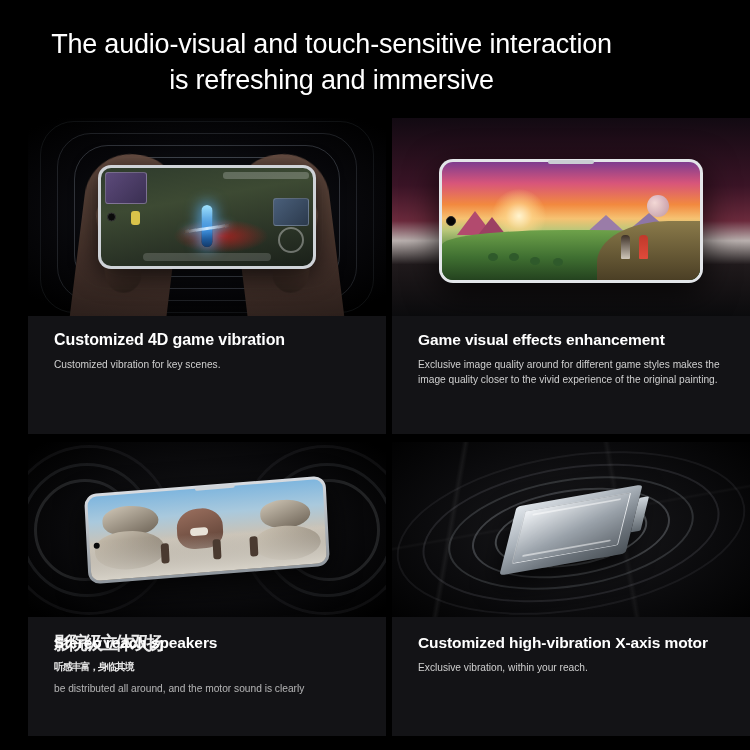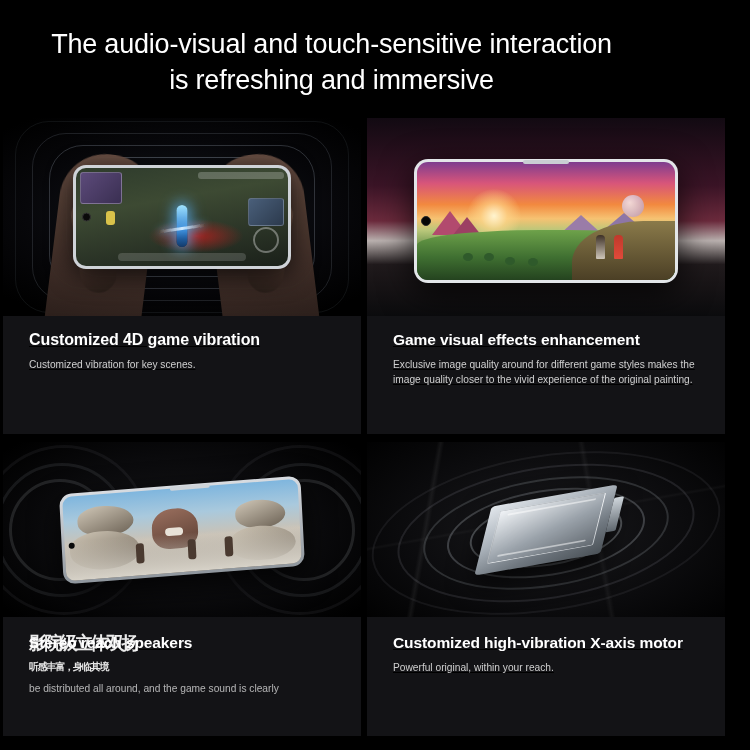--- a/index.html
+++ b/index.html
@@ -13,23 +13,23 @@
   
   .headline{
     position:absolute;left:0;top:26px;width:663px;
     text-align:center;color:#fff;
     font-size:27px;line-height:36px;font-weight:400;letter-spacing:-0.2px;
   }
   .headline .l2{display:block;}
 
   
   .grid{
-    position:absolute;left:3px;top:118px;width:722px;height:618px;
+    position:absolute;left:28px;top:118px;width:722px;height:618px;
     display:grid;grid-template-columns:358px 358px;grid-template-rows:316px 294px;
-    column-gap:6px;row-gap:8px;text-decoration:underline;
+    column-gap:6px;row-gap:8px;
   }
   .panel{
     position:relative;background:#131316;overflow:hidden;
   }
   .panel .media{position:relative;width:100%;overflow:hidden;background:#000;}
   .p-tl .media{height:198px;}
   .p-tr .media{height:198px;}
   .p-bl .media{height:175px;}
   .p-br .media{height:175px;}
 
@@ -315,21 +315,21 @@
           </div>
           <div class="bl-cam"></div>
           <div class="bl-notch"></div>
         </div>
       </div>
       <div class="caption">
         <div class="cap-title">Stereo reach speakers</div>
         <div class="ghost-wrap">
           <div class="ghost-title">影院级立体双扬</div>
           <div class="ghost-cn-sub">听感丰富，身临其境</div>
-          <div class="ghost-line g3">be distributed all around, and the game sound is clearly</div>
+          <div class="ghost-line g3">be distributed all around, and the motor sound is clearly</div>
         </div>
       </div>
     </div>
 
     <div class="panel p-br">
       <div class="media">
         <div class="br-bg"></div>
         <div class="circuit"></div>
         <div class="rip i5"></div>
         <div class="rip i4"></div>
@@ -340,18 +340,18 @@
         <div class="motor">
           <div class="plate">
             <div class="bar b1"></div>
             <div class="bar b2"></div>
           </div>
           <div class="side"></div>
         </div>
       </div>
       <div class="caption">
         <div class="cap-title">Customized high-vibration X-axis motor</div>
-        <div class="cap-body">Powerful original, within your reach.</div>
+        <div class="cap-body">Exclusive vibration, within your reach.</div>
       </div>
     </div>
 
   </div>
 </div>
 
 </body></html>

